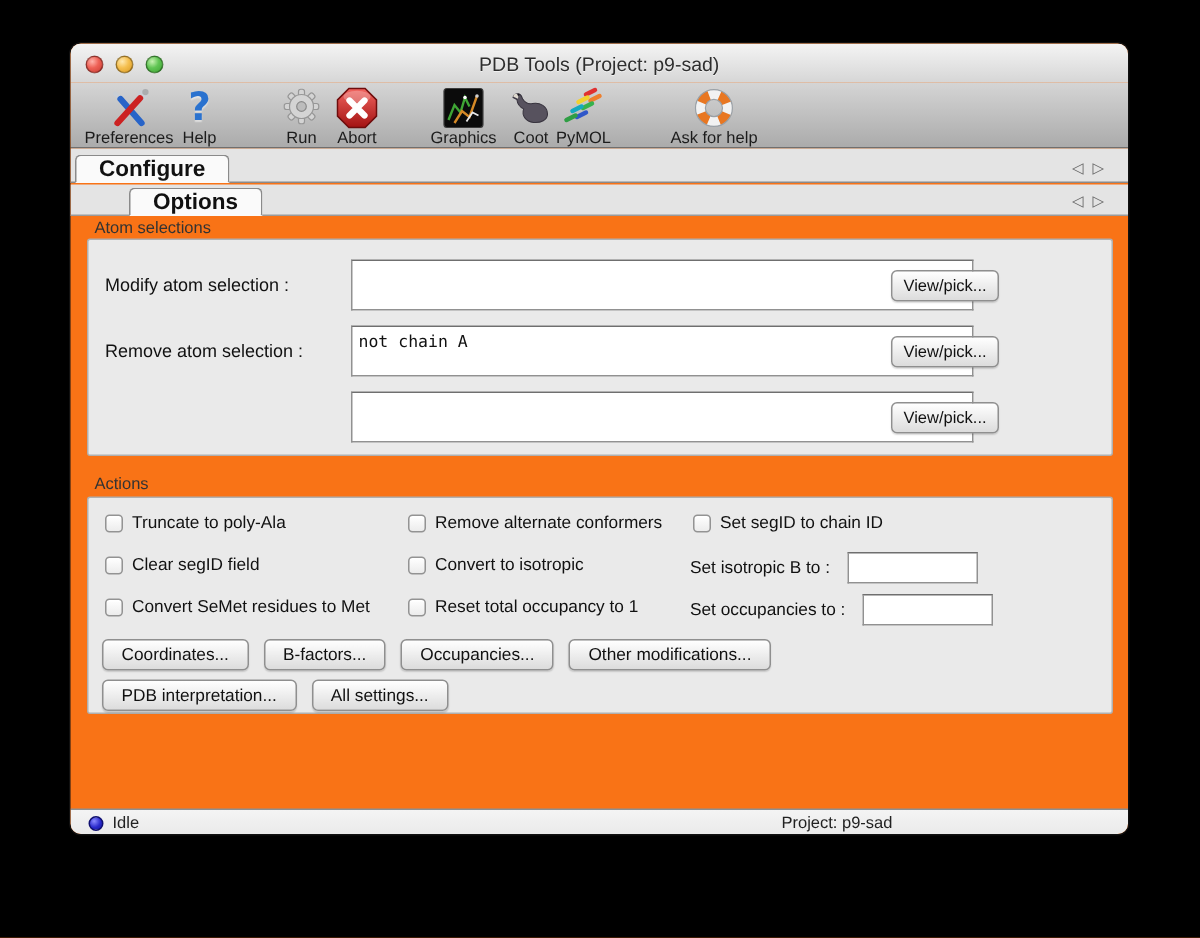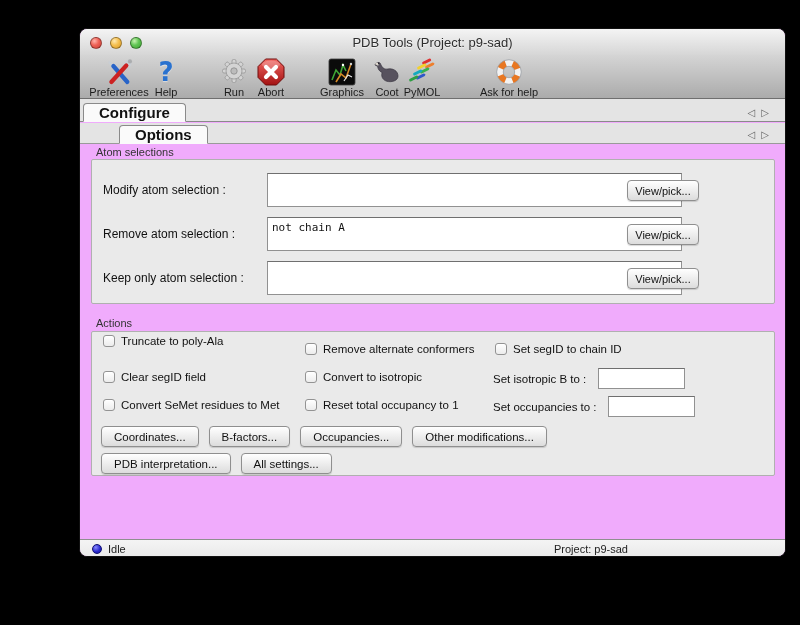--- a/index.html
+++ b/index.html
@@ -1,23 +1,22 @@
 <!DOCTYPE html>
 <html><head>
 <meta charset="utf-8">
 <style>
   * { margin:0; padding:0; box-sizing:border-box; }
   html,body { width:800px; height:625px; background:#000; font-family:"Liberation Sans", sans-serif; overflow:hidden; }
 
   .window {
     position:absolute; left:46px; top:28px; width:707px; height:529px;
-    background:#f0abfc; border:1px solid #111; border-radius:8px;
+    background:#f97316; border:1px solid #111; border-radius:8px;
     box-shadow:0 18px 45px rgba(0,0,0,.95);
     overflow:hidden;
-    margin-left:33px;
   }
 
   
   .titlebar {
     position:absolute; left:0; top:0; width:100%; height:26px;
     background:linear-gradient(#f4f4f4,#d6d6d6);
   }
   .title-text {
     position:absolute; width:100%; top:6px; text-align:center;
     font-size:13px; color:#2e2e2e; text-shadow:0 1px 0 rgba(255,255,255,.55);
@@ -242,30 +241,29 @@
   <div class="groupbox" style="top:130px">
 
     <div class="sel-label" style="top:23px">Modify atom selection :</div>
     <textarea class="sel-input" style="top: 13px;"></textarea>
     <button class="viewpick" style="top:20px">View/pick...</button>
 
     <div class="sel-label" style="top:67px">Remove atom selection :</div>
     <textarea class="sel-input" style="top: 57px;">not chain A</textarea>
     <button class="viewpick" style="top:64px">View/pick...</button>
 
-    <div class="sel-label" style="top:111px">Keep only atom selection :</div>
     <textarea class="sel-input" style="top: 101px;"></textarea>
     <button class="viewpick" style="top:108px">View/pick...</button>
 
   </div>
 
   <div class="group-label" style="top:288px">Actions</div>
   <div class="groupbox" style="top:302px">
 
-    <div class="cb-row" style="left:11px; top:3px">
+    <div class="cb-row" style="left:11px; top:11px">
       <span class="cb"></span>
       <span class="cb-label">Truncate to poly-Ala</span>
     </div>
     <div class="cb-row" style="left:11px; top:39px">
       <span class="cb"></span>
       <span class="cb-label">Clear segID field</span>
     </div>
     <div class="cb-row" style="left:213px; top:11px">
       <span class="cb"></span>
       <span class="cb-label">Remove alternate conformers</span>

